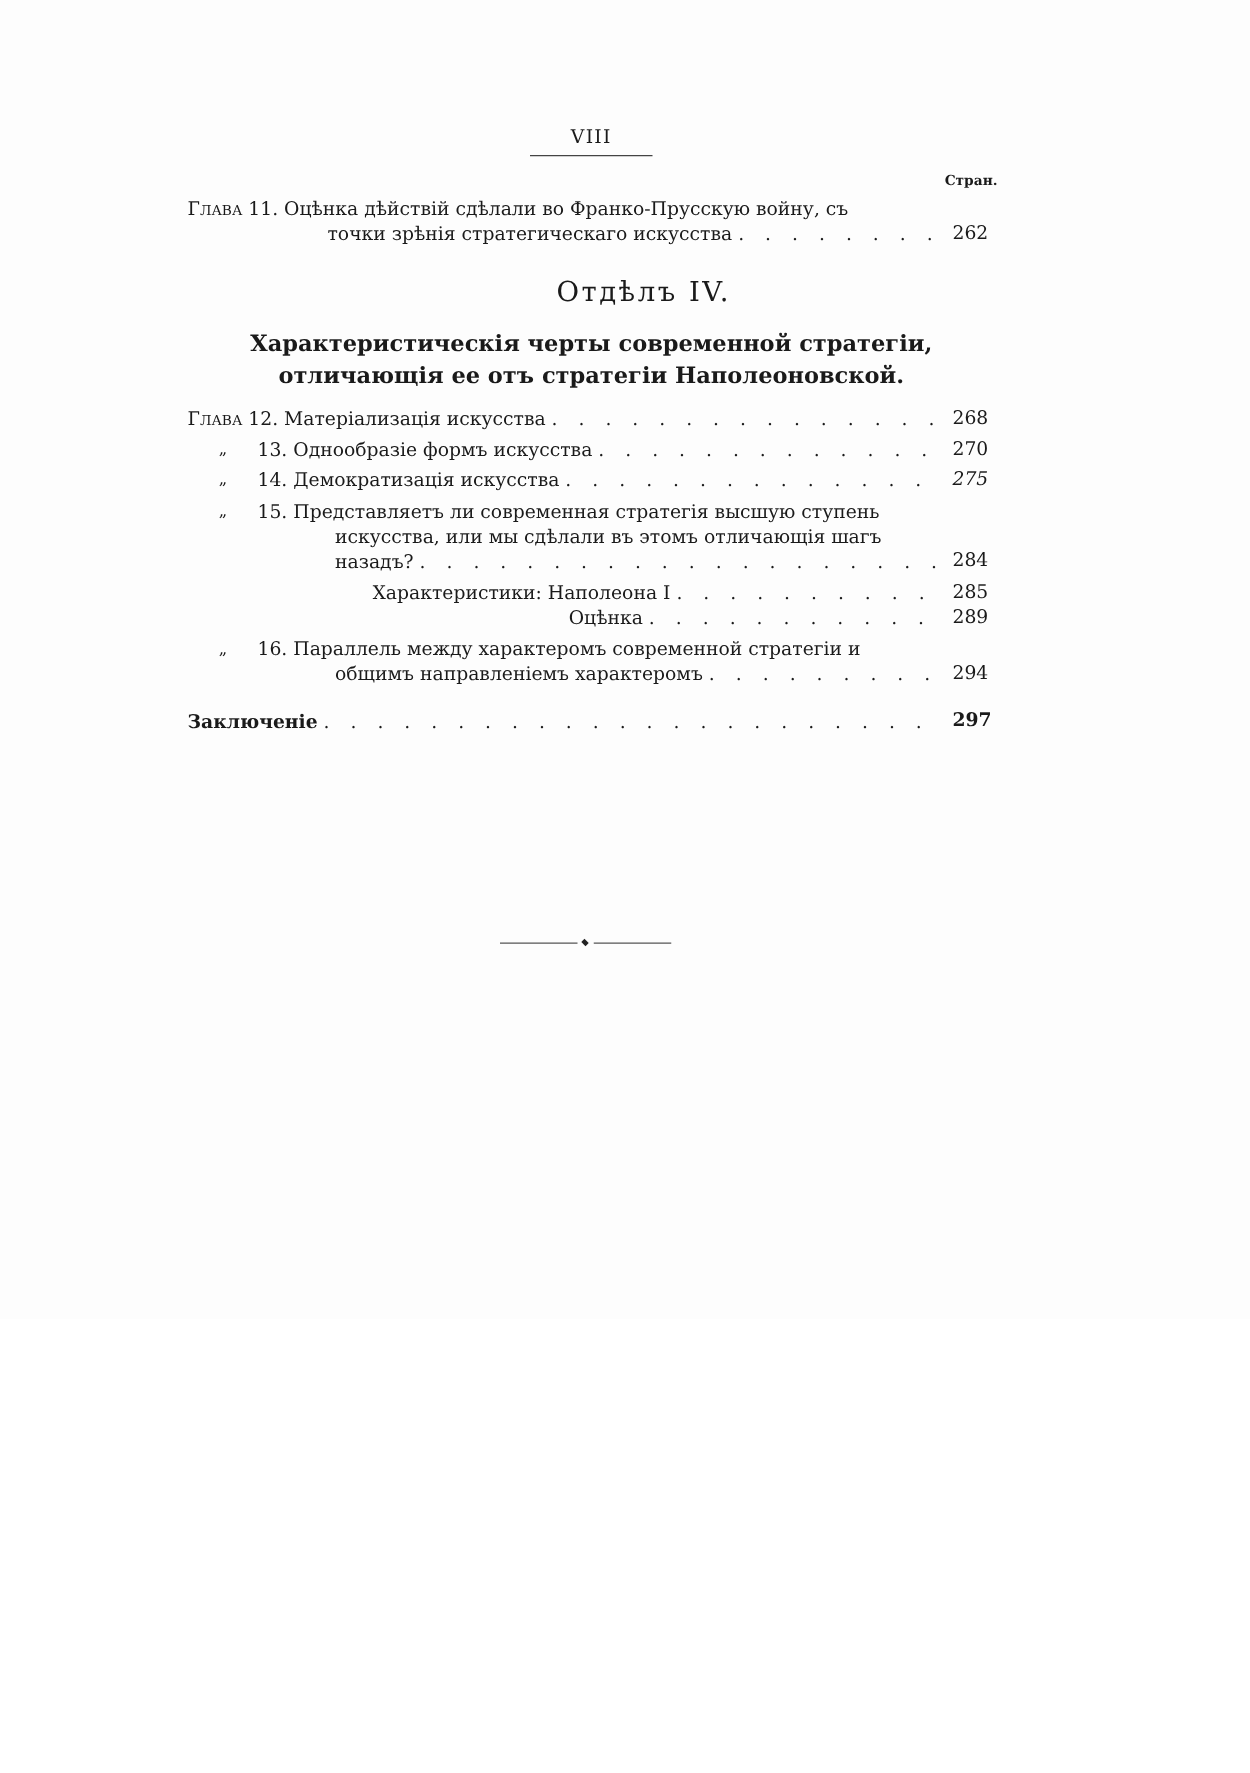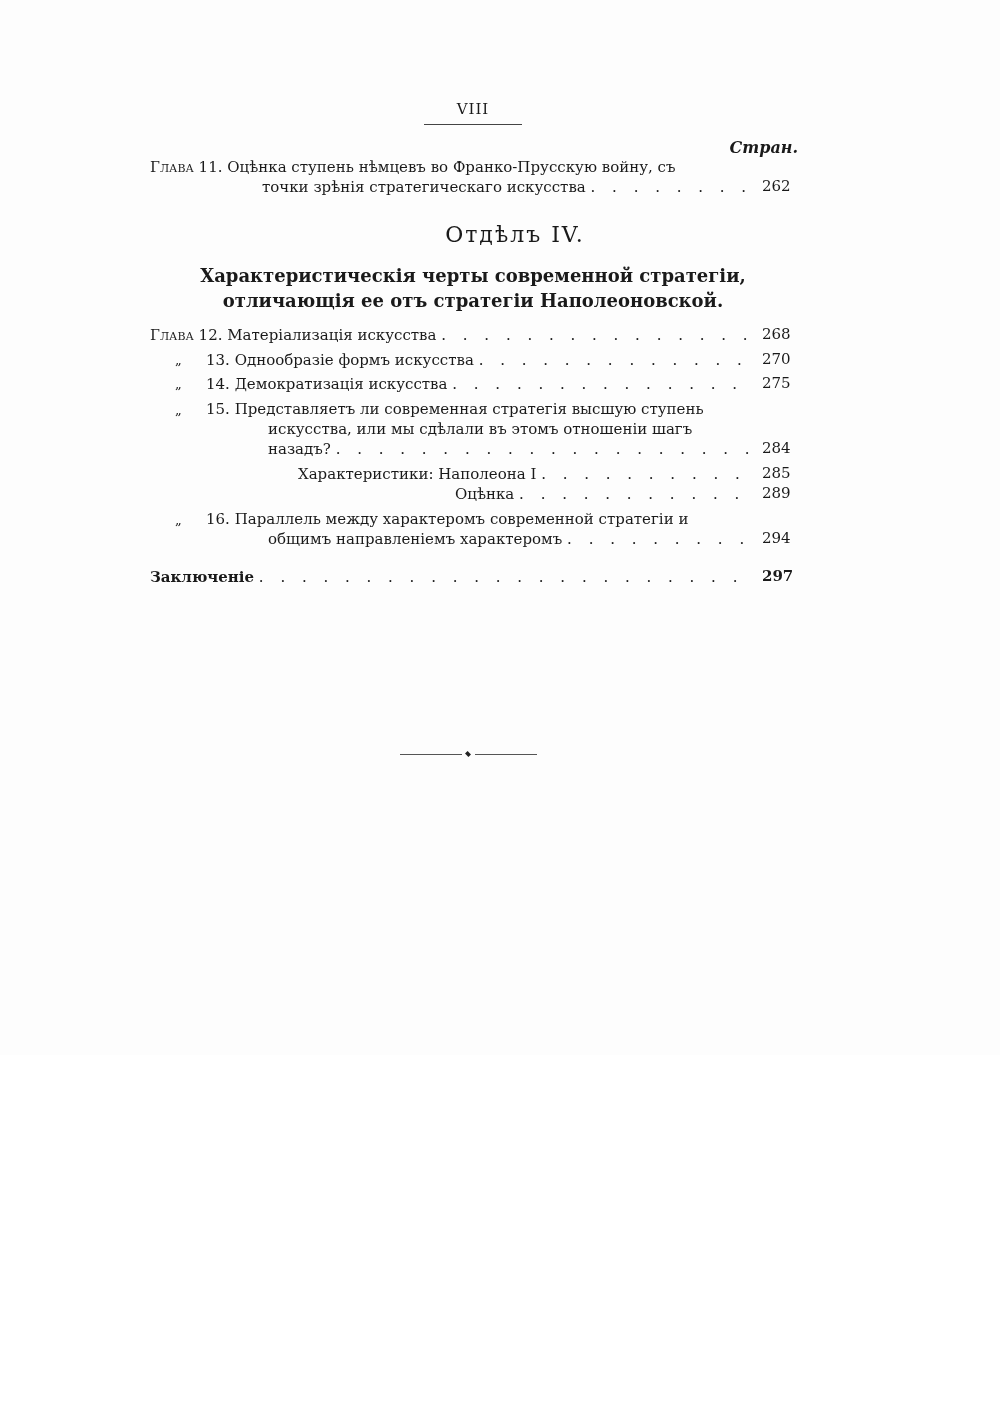--- a/index.html
+++ b/index.html
@@ -2,21 +2,21 @@
 <html><head>
 <meta charset="utf-8">
 <style>
   html, body { margin: 0; padding: 0; background: #ffffff; }
   body { width: 1000px; height: 1418px; position: relative; overflow: hidden;
          font-family: "DejaVu Serif", "Liberation Serif", serif; color: #1a1a1a; }
   .page { position: absolute; left: 0; top: 0; width: 1000px; height: 1055px; background: #fdfdfd; }
   .abs { position: absolute; white-space: nowrap; }
   .pagenum { left: 0; width: 946px; text-align: center; top: 100px; font-size: 15px; letter-spacing: 1px; }
   .rule { left: 424px; top: 124px; width: 98px; height: 0; border-top: 1.5px solid #444; }
-  .colhead { right: 202px; top: 138px; font-size: 16px; font-style: italic; font-weight: bold; }
+  .colhead { right: 202px; top: 138px; font-size: 11px; font-weight: bold; }
   .row { font-size: 15px; line-height: 20px; }
   .lead { display: inline-block; letter-spacing: 6px; }
   .pg { position: absolute; left: 762px; font-size: 15px; }
   .section { left: 0; width: 946px; text-align: center; top: 222px; font-size: 22px; letter-spacing: 2px; padding-left: 42px; }
   .subtitle { left: 0; width: 946px; text-align: center; font-size: 18px; font-weight: bold; }
   .ditto { position: absolute; left: 175px; font-size: 13px; }
   .ornament { left: 400px; top: 754px; width: 137px; height: 2px; }
   .ornament .l { position: absolute; left: 0; top: 0; width: 62px; border-top: 1.5px solid #555; }
   .ornament .r { position: absolute; left: 75px; top: 0; width: 62px; border-top: 1.5px solid #555; }
   .ornament .c { position: absolute; left: 64px; top: -3px; width: 8px; height: 6px; background: #222; transform: rotate(45deg) scale(0.6,0.6); }
@@ -26,21 +26,21 @@
 
 <div class="page">
 
   <div class="abs pagenum">VIII</div>
   <div class="abs rule"></div>
   <div class="abs colhead">Стран.</div>
 
   <div>
     <div class="abs row" style="left:150px; top:157px;">
       <span style="font-variant: small-caps;">Глава 11.</span>
-      <span>Оцѣнка ступень нѣмцевъ во Франко-Прусскую войну, съ</span>
+      <span>Оцѣнка дѣйствій сдѣлали во Франко-Прусскую войну, съ</span>
     </div>
     <div class="abs row" style="left:262px; top:177px; width:490px; overflow:hidden;">
       <span>точки зрѣнія стратегическаго искусства</span>
       <span class="lead">. . . . . . . . . . . . . . . . . . . . . . . . . . . . . . . . . . . . . . . .</span>
     </div>
     <div class="pg" style="top:177px;">262</div>
   </div>
 
   <div class="abs section">Отдѣлъ IV.</div>
   <div class="abs subtitle" style="top:265px;">Характеристическія черты современной стратегіи,</div>
@@ -65,30 +65,30 @@
     <div class="pg" style="top:350px;">270</div>
   </div>
 
   <div>
     <div class="ditto" style="top:376px;">„</div>
     <div class="abs row" style="left:206px; top:374px; width:546px; overflow:hidden;">
       <span>14.</span>
       <span>Демократизація искусства</span>
       <span class="lead">. . . . . . . . . . . . . . . . . . . . . . . . . . . . . . . . . . . . . . . .</span>
     </div>
-    <div class="pg" style="top:374px;">275</div>
+    <div class="pg" style="top:374px;font-style:italic;">275</div>
   </div>
 
   <div>
     <div class="ditto" style="top:402px;">„</div>
     <div class="abs row" style="left:206px; top:399px;">
       <span>15.</span>
       <span>Представляетъ ли современная стратегія высшую ступень</span>
     </div>
-    <div class="abs row" style="left:268px; top:419px;">искусства, или мы сдѣлали въ этомъ отношеніи шагъ</div>
+    <div class="abs row" style="left:268px; top:419px;">искусства, или мы сдѣлали въ этомъ отличающія шагъ</div>
     <div class="abs row" style="left:268px; top:439px; width:484px; overflow:hidden;">
       <span>назадъ?</span>
       <span class="lead">. . . . . . . . . . . . . . . . . . . . . . . . . . . . . . . . . . . . . . . .</span>
     </div>
     <div class="pg" style="top:439px;">284</div>
   </div>
 
   <div>
     <div class="abs row" style="left:298px; top:464px; width:454px; overflow:hidden;">
       <span>Характеристики:</span>

